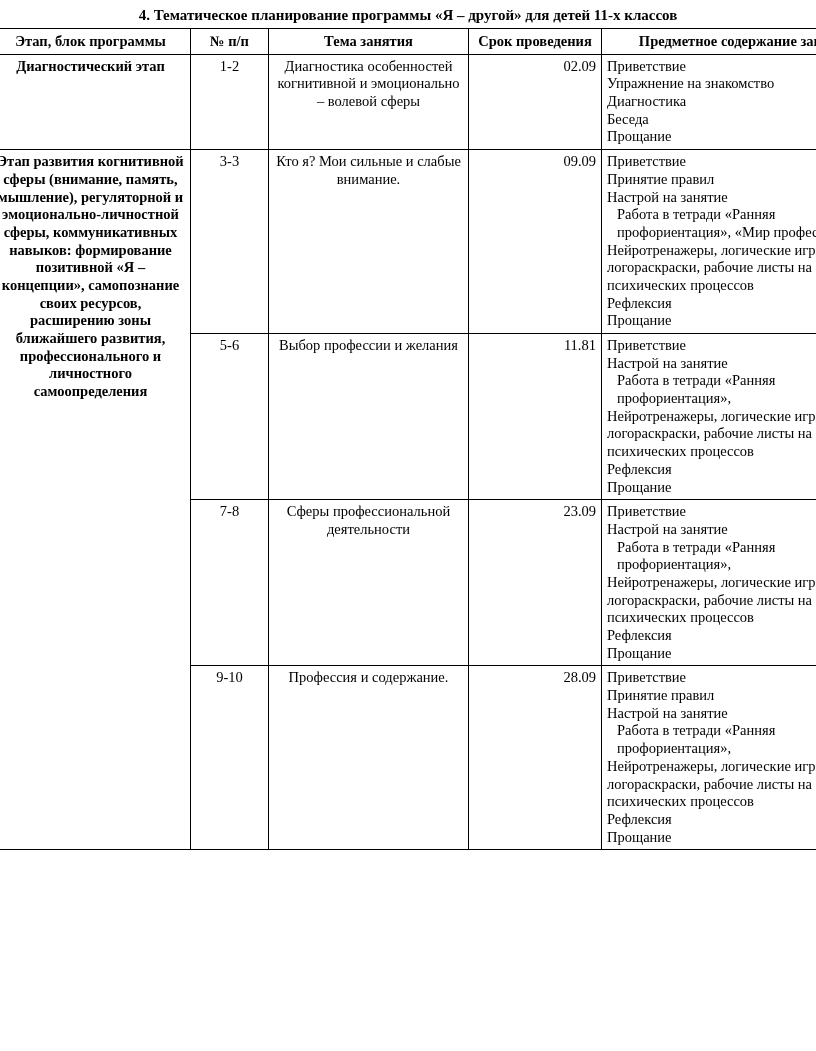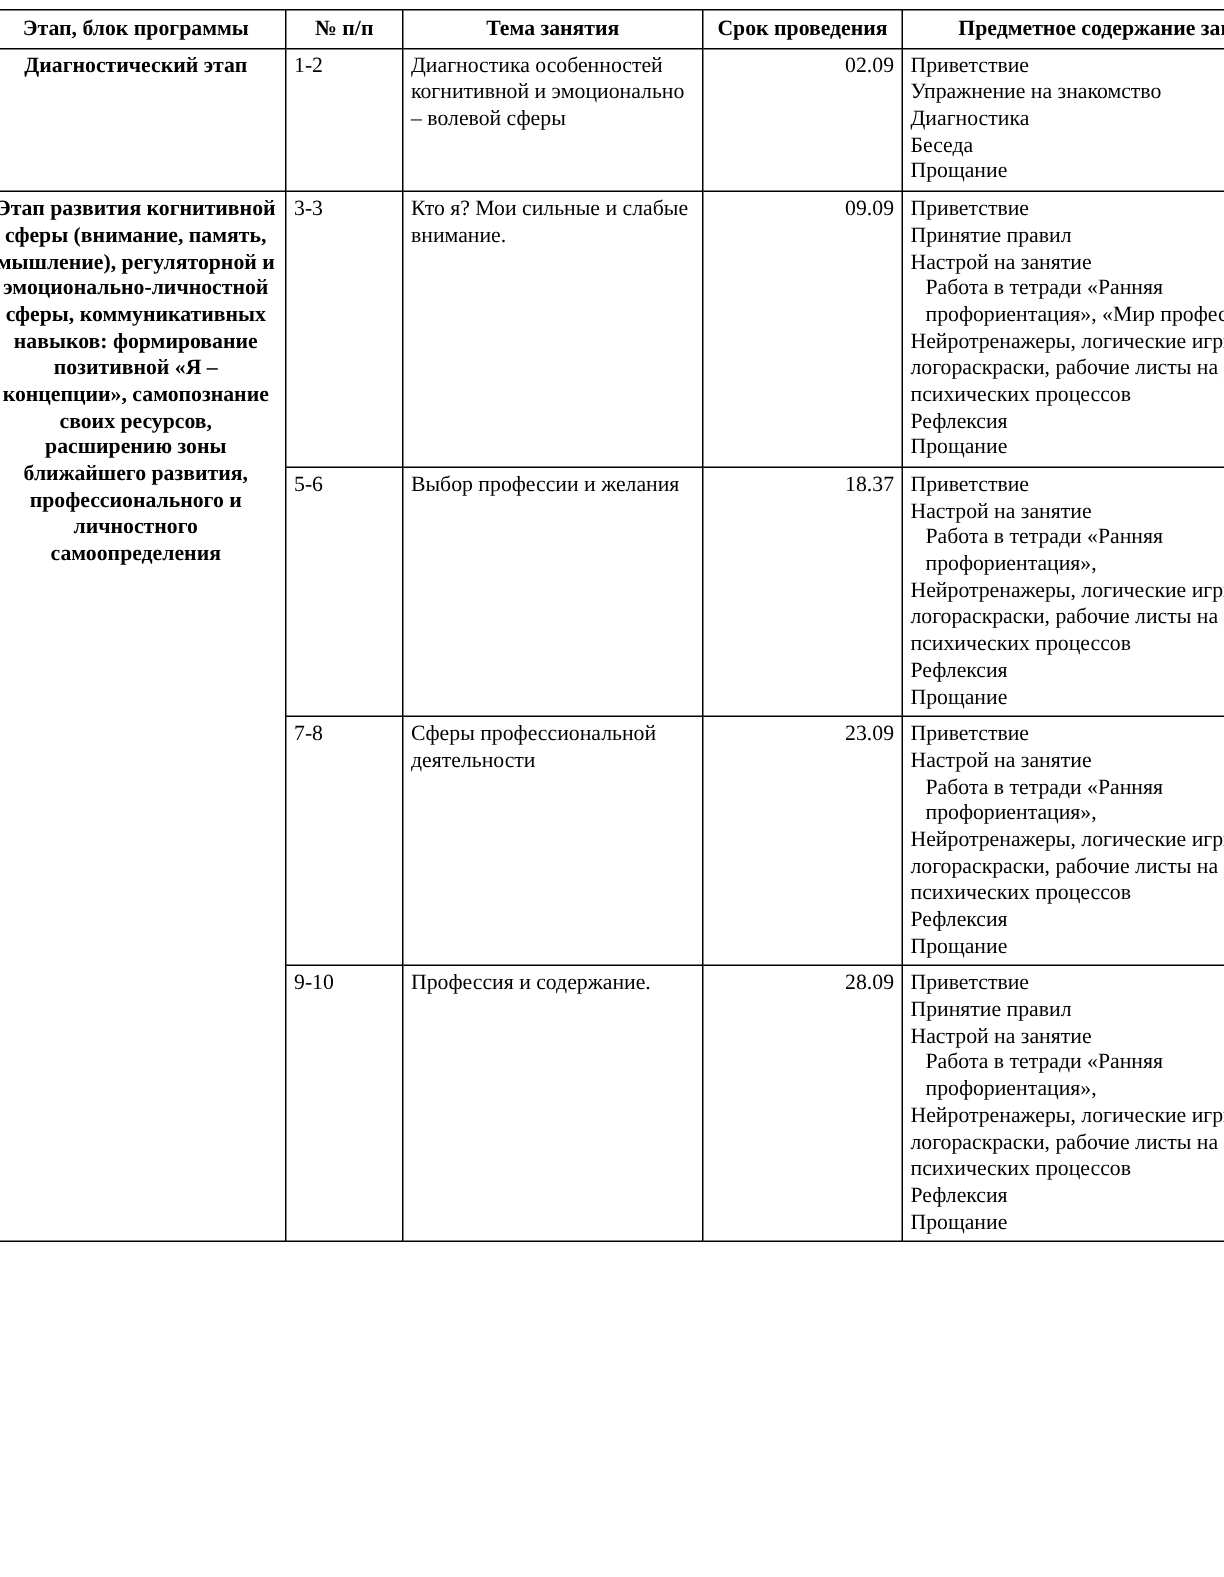--- a/index.html
+++ b/index.html
@@ -52,34 +52,35 @@
     vertical-align: top;
     padding: 3px 5px 3px 5px;
     line-height: 1.22;
   }
   table.plan thead th {
     text-align: center;
     font-weight: bold;
     vertical-align: top;
     padding-top: 4px;
   }
-  .num { text-align: left; }
+  .num { text-align: center; }
   .date { text-align: right; padding-left: 6px; }
   .content-cell { text-align: left; padding-left: 10px; }
   .content-cell div { white-space: nowrap; }
   .content-cell div.wrap { white-space: normal; }
   .indent { padding-left: 10px; }
   .stage-cell { font-weight: bold; text-align: center; }
-  .theme-cell { text-align: left; margin-top: 27px; }
+  .theme-cell { text-align: center; margin-top: 27px; }
 </style>
 </head>
 <body>
 
 <div class="page">
 
+  <div class="doc-title">4. Тематическое планирование программы «Я – другой» для детей 11-х классов</div>
 
   <div class="table-wrap">
     <table class="plan">
       <colgroup>
         <col class="c1">
           <col class="c2">
           <col class="c3">
           <col class="c4">
           <col class="c5">
       </colgroup>
@@ -119,21 +120,21 @@
             <div class="wrap indent">Работа в тетради «Ранняя профориентация», «Мир профессий»</div>
             <div class="wrap">Нейротренажеры, логические игры, логораскраски, рабочие листы на развитие психических процессов</div>
             <div>Рефлексия</div>
             <div>Прощание</div>
           </td>
         </tr>
 
         <tr>
           <td class="num">5-6</td>
           <td class="theme-cell">Выбор профессии и желания</td>
-          <td class="date">18.37</td>
+          <td class="date">11.81</td>
           <td class="content-cell">
             <div>Приветствие</div>
             <div>Настрой на занятие</div>
             <div class="wrap indent">Работа в тетради «Ранняя профориентация»,</div>
             <div class="wrap">Нейротренажеры, логические игры, логораскраски, рабочие листы на развитие психических процессов</div>
             <div>Рефлексия</div>
             <div>Прощание</div>
           </td>
         </tr>
 

